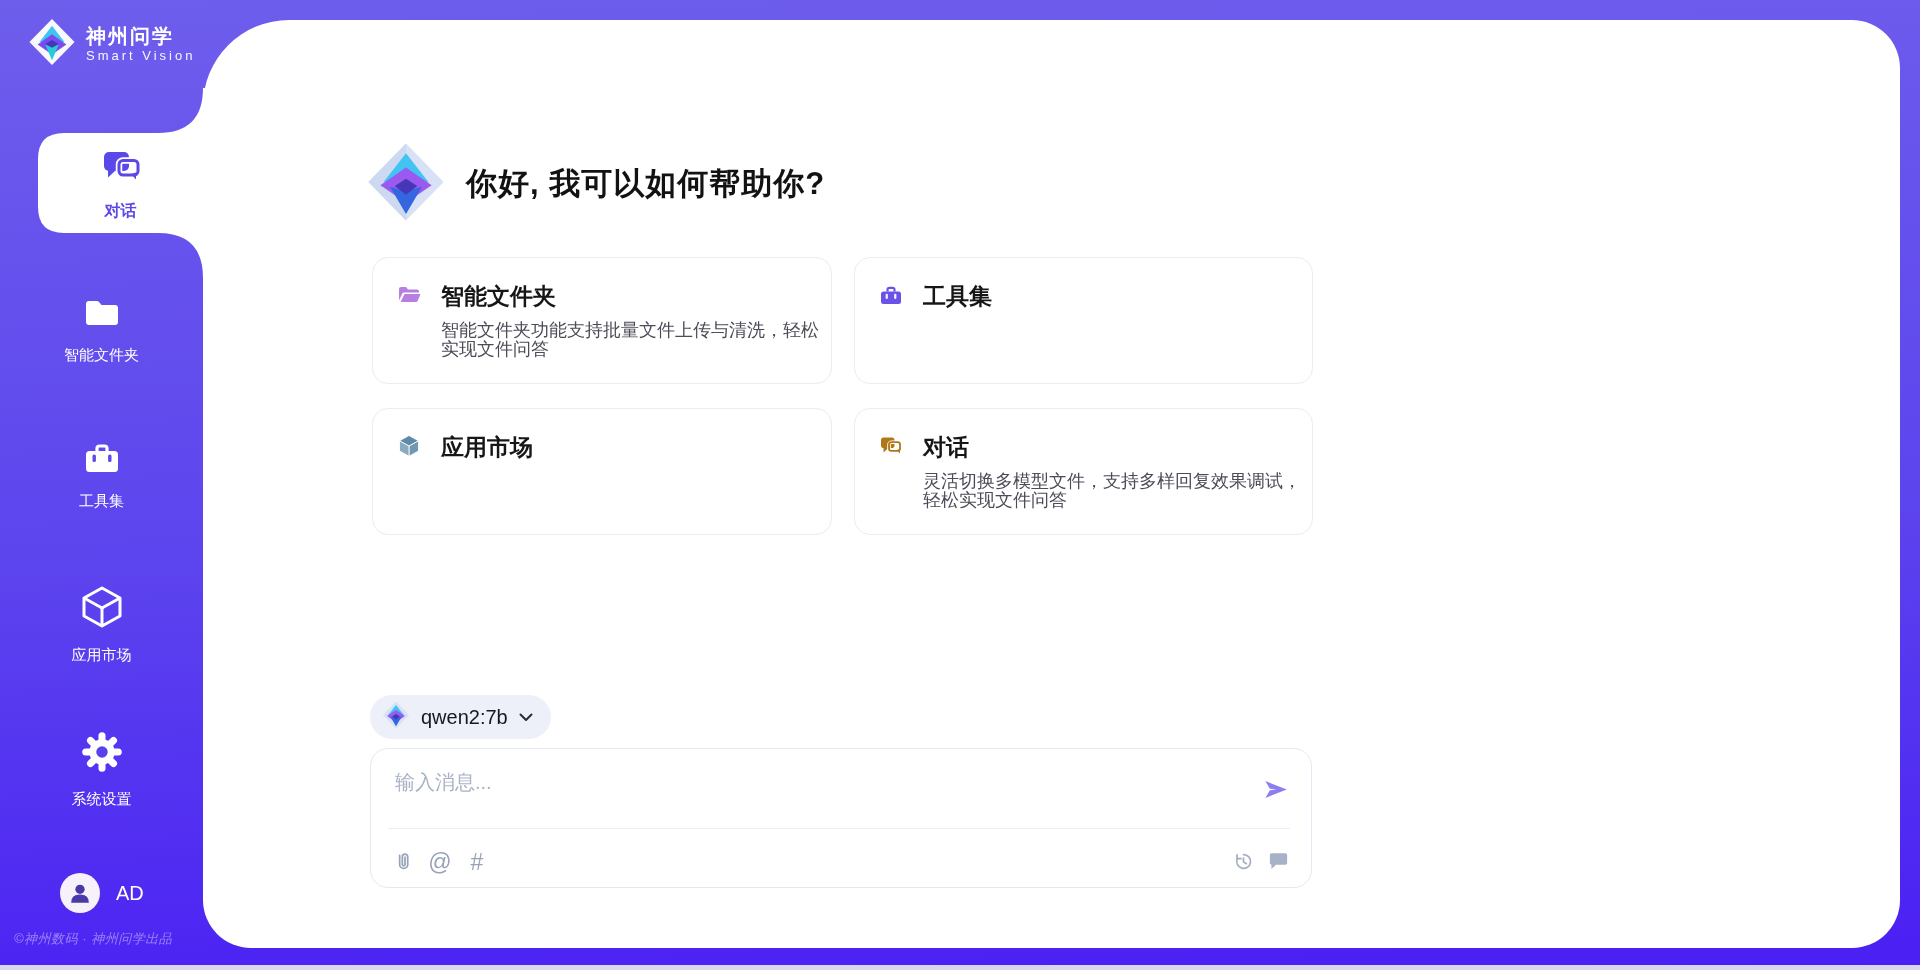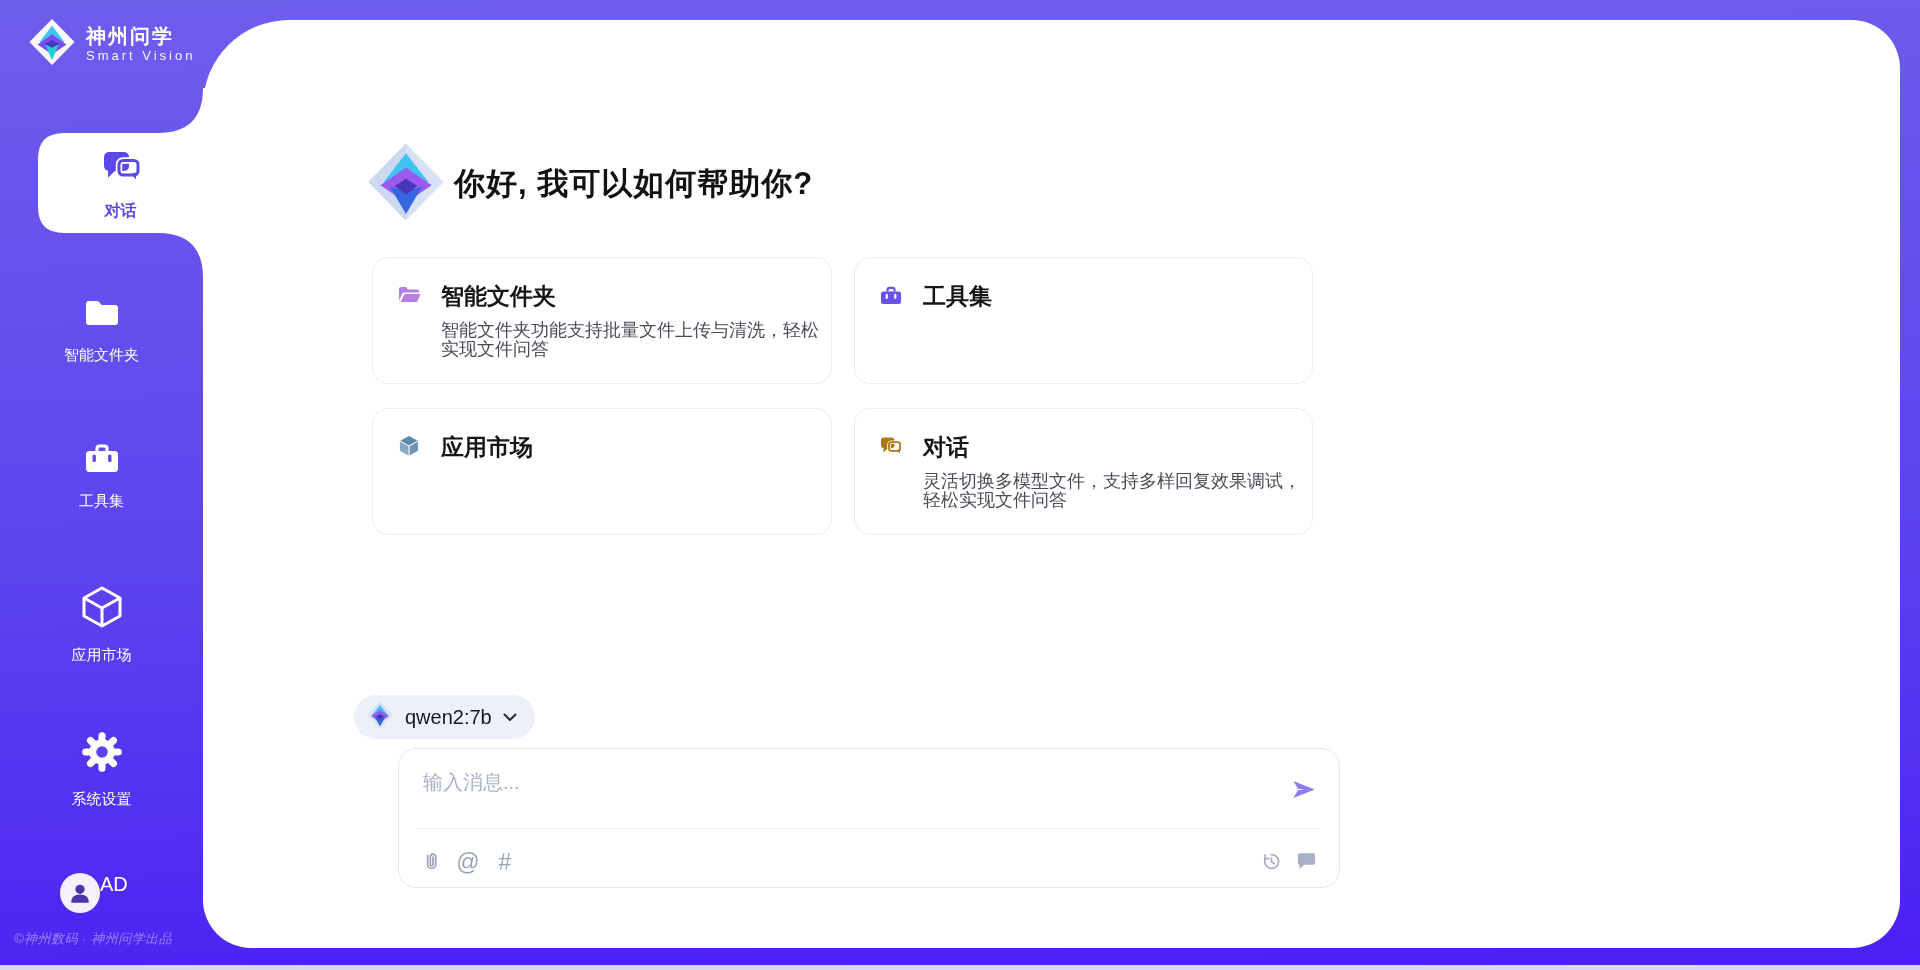--- a/index.html
+++ b/index.html
@@ -37,56 +37,56 @@
   .nav-item {
     position:absolute; left:0; width:203px;
     display:flex; flex-direction:column; align-items:center; gap:13px;
     color:#fff; font-size:15px; cursor:pointer;
   }
   .nav-item.n1 { top:296px; }
   .nav-item.n2 { top:440px; }
   .nav-item.n3 { top:584px; }
   .nav-item.n4 { top:730px; }
 
-  .user-row { position:absolute; left:60px; top:873px; display:flex; gap:0; cursor:pointer; }
+  .user-row { position:absolute; left:60px; top:873px; display:flex; align-items:center; gap:16px; cursor:pointer; }
   .avatar {
     width:40px; height:40px; border-radius:50%; background:#f6f1fa;
     display:flex; align-items:center; justify-content:center; overflow:hidden;
   }
   .user-name { font-size:20px; color:#fff; }
   .copyright { position:absolute; left:14px; top:930px; font-size:13px; color:rgba(255,255,255,.42); letter-spacing:.5px;font-style:italic; }
 
   
-  .greeting { position:absolute; left:366px; top:142px; display:flex; align-items:center; gap:8px; }
+  .greeting { position:absolute; left:366px; top:142px; display:flex; align-items:center; gap:20px; }
   .greeting h1 { font-size:31px; font-weight:700; color:#121212; letter-spacing:1px; }
 
   
   .cards {
     position:absolute; left:372px; top:257px; width:941px;
     display:grid; grid-template-columns:460px 459px; gap:24px 22px;
   }
   .card {
     background:#fff; border:1px solid #ececf3; border-radius:16px;
     padding:23px 14px 24px 24px; cursor:pointer; min-height:126px;
   }
   .card-head { display:flex; align-items:center; gap:20px; }
   .card-title { font-size:23px; font-weight:700; color:#161616; }
   .card-desc { margin:9px 0 0 44px; width:382px; font-size:18px; line-height:19px; color:#4c4c58; }
 
   
   .model-pill {
-    position:absolute; left:354px; top:695px; height:44px; padding:0 18px 0 12px;
+    position:absolute; left:370px; top:695px; height:44px; padding:0 18px 0 12px;
     background:#edf0f8; border-radius:22px; display:flex; align-items:center; gap:11px; cursor:pointer;
   }
   .model-name { font-size:20px; color:#17171f; }
 
   
   .composer {
     position:absolute; left:370px; top:748px; width:942px; height:140px;
-    background:#fff; border:1.5px solid #e6e8f1; border-radius:18px;margin-left:28px;
+    background:#fff; border:1.5px solid #e6e8f1; border-radius:18px;
   }
   .composer-input {
     position:absolute; left:24px; top:16px; width:820px; height:34px;
     border:none; outline:none; font-size:20px; color:#30303a;
     font-family:"Liberation Sans","DejaVu Sans",sans-serif; background:transparent;
   }
   .composer-input::placeholder { color:#a9b1c4; }
   .composer-divider { position:absolute; left:17px; right:21px; top:79px; height:1px; background:#eceef4; }
   .composer-left-icons { position:absolute; left:21px; bottom:13px; display:flex; align-items:center; gap:13px; }
   .composer-right-icons { position:absolute; right:21px; bottom:14px; display:flex; align-items:center; gap:12px; }

